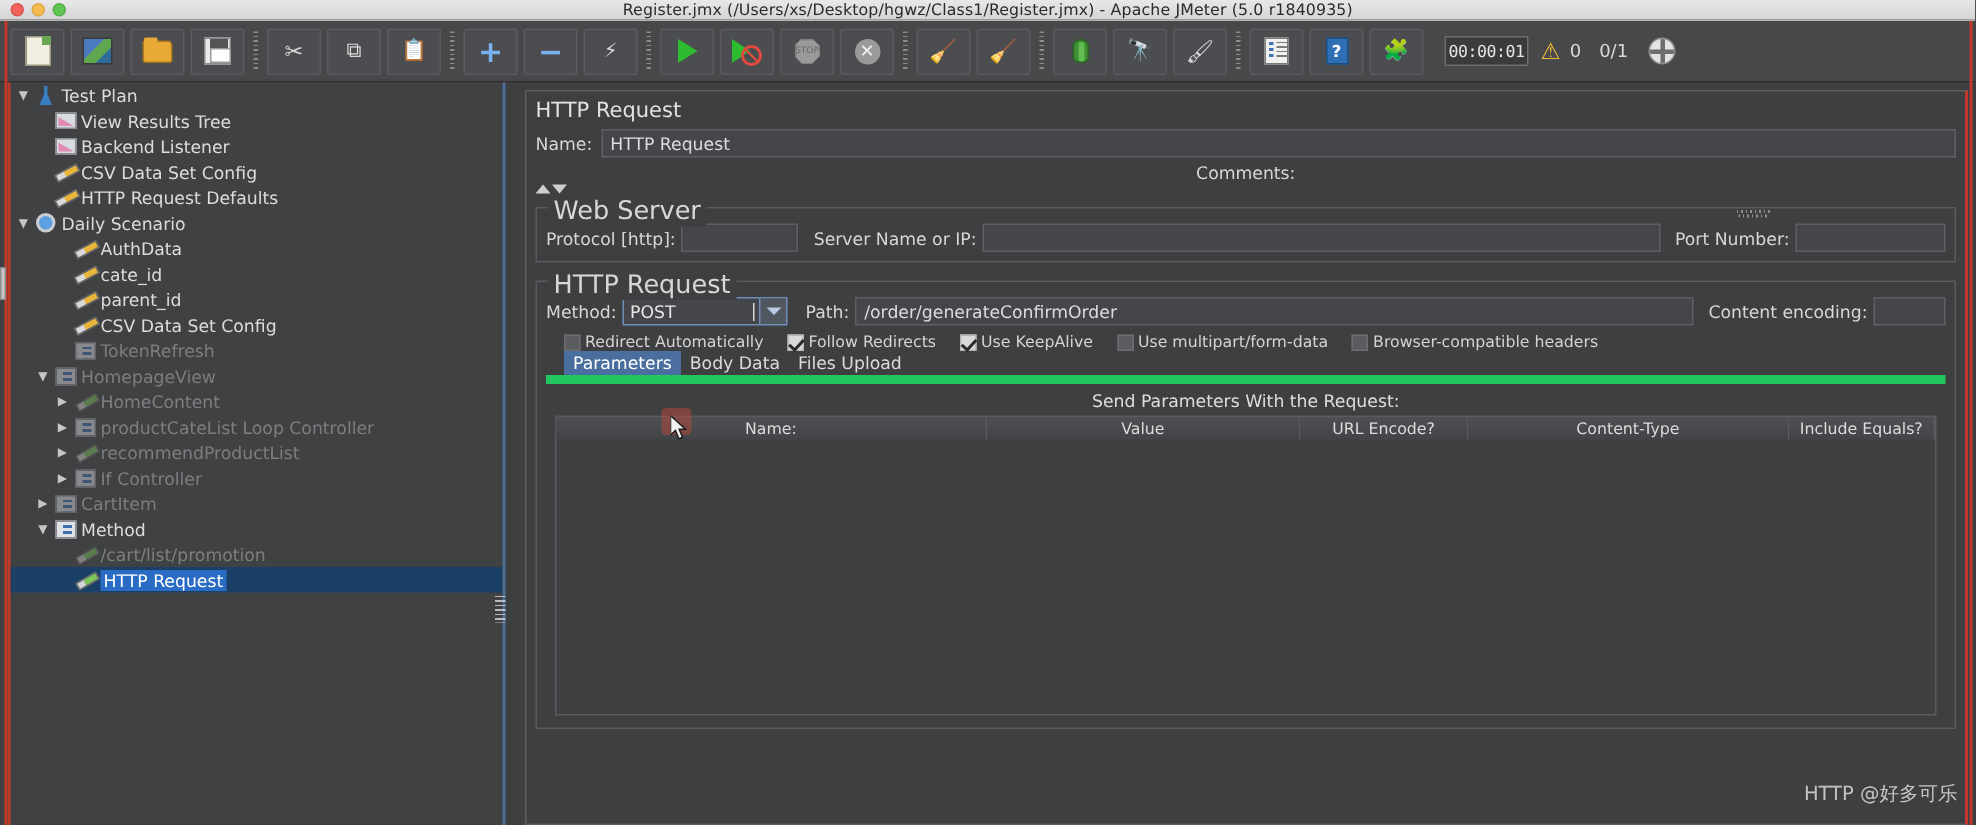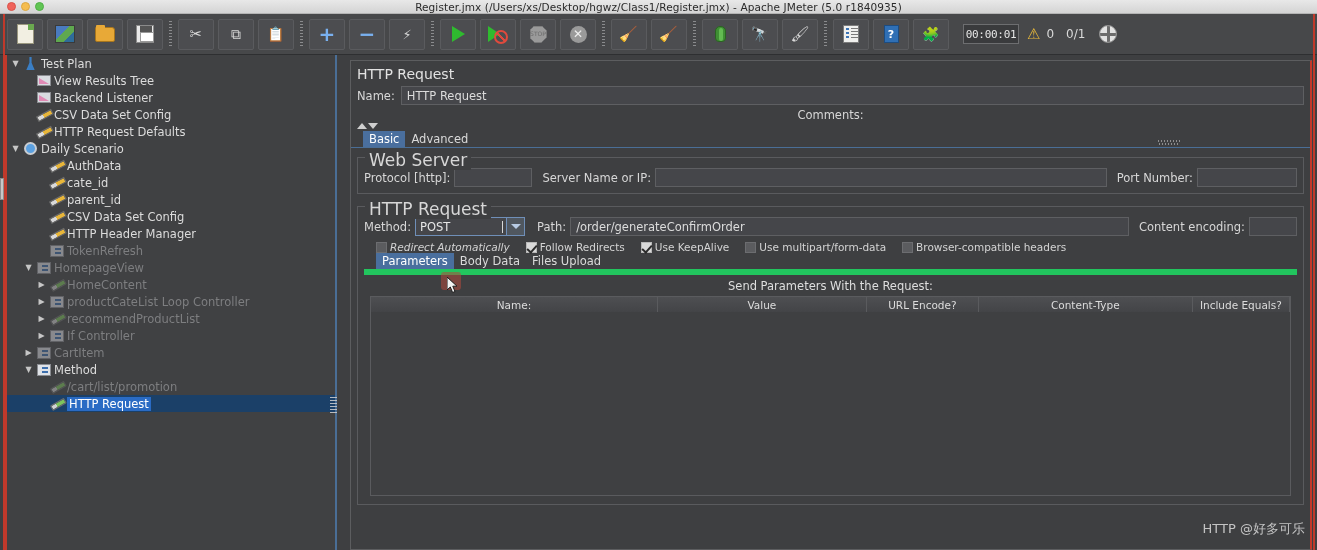--- a/index.html
+++ b/index.html
@@ -482,29 +482,20 @@
         </div>
         <div class="tree-row">
           <span class="tw blank">·</span>
           <span class="tw blank">·</span>
           <span class="tw"></span>
           <span class="tnode-ico">
             <span class="ni ni-config"></span>
           </span>
           <span class="tree-label">CSV Data Set Config</span>
         </div>
-        <div class="tree-row">
-          <span class="tw blank">·</span>
-          <span class="tw blank">·</span>
-          <span class="tw"></span>
-          <span class="tnode-ico">
-            <span class="ni ni-config"></span>
-          </span>
-          <span class="tree-label">HTTP Header Manager</span>
-        </div>
         <div class="tree-row disabled">
           <span class="tw blank">·</span>
           <span class="tw blank">·</span>
           <span class="tw"></span>
           <span class="tnode-ico">
             <span class="ni dim ni-ctrl"></span>
           </span>
           <span class="tree-label">TokenRefresh</span>
         </div>
         <div class="tree-row disabled">
@@ -603,24 +594,20 @@
       <span class="lbl">Comments:</span>
       <span class="field comments-field"></span>
     </div>
 
     <div class="collapse-arrows">
       <span class="ca-up"></span>
       <span class="ca-dn"></span>
     </div>
     <div class="grip-dots"></div>
 
-    <div class="tabbar">
-      <div class="tab active">Basic</div>
-      <div class="tab">Advanced</div>
-    </div>
 
     <div class="group" style="margin-top:9px;">
       <span class="group-title">Web Server</span>
       <div style="display:flex; align-items:center;">
         <span class="lbl">Protocol [http]:</span>
         <span class="field" style="width:78px; margin-left:4px;"></span>
         <span class="lbl" style="margin-left:10px;">Server Name or IP:</span>
         <span class="field" style="flex:1; margin-left:4px;"></span>
         <span class="lbl" style="margin-left:10px;">Port Number:</span>
         <span class="field" style="width:100px; margin-left:4px;"></span>
@@ -637,21 +624,21 @@
               <i></i>
             </span>
         </span>
         <span class="lbl" style="margin-left:12px;">Path:</span>
         <span class="field" style="flex:1; margin-left:4px;">/order/generateConfirmOrder</span>
         <span class="lbl" style="margin-left:10px;">Content encoding:</span>
         <span class="field" style="width:48px; margin-left:4px;"></span>
       </div>
 
       <div class="cb-row" id="cb-row">
-          <span style="display: inline-flex; align-items: flex-end; font-style: italic;">
+          <span style="display: inline-flex; align-items: flex-end;">
             <span class="cb"></span>
             <span class="cb-label">Redirect Automatically</span>
           </span>
           <span style="display: inline-flex; align-items: center;">
             <span class="cb checked"></span>
             <span class="cb-label">Follow Redirects</span>
           </span>
           <span style="display: inline-flex; align-items: center;">
             <span class="cb checked"></span>
             <span class="cb-label">Use KeepAlive</span>

